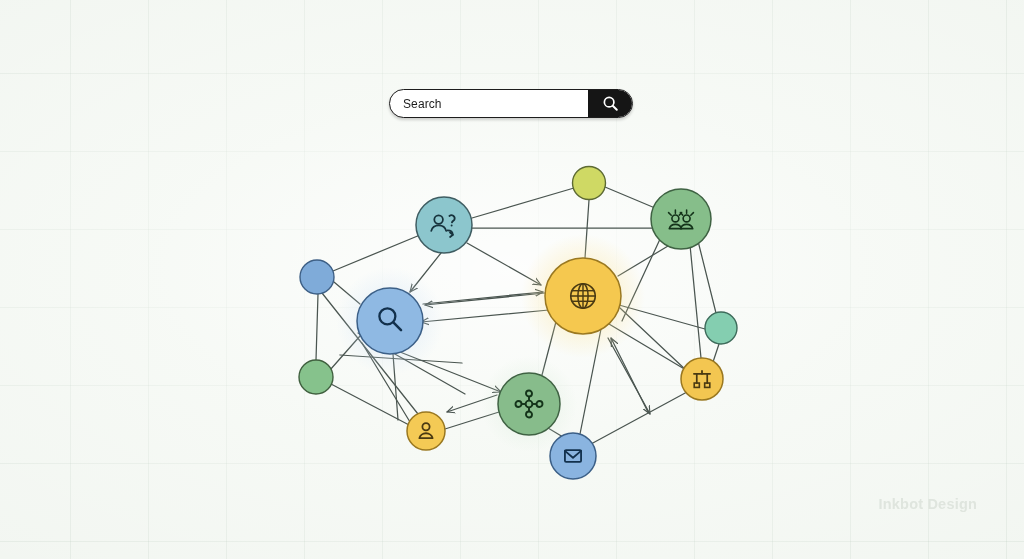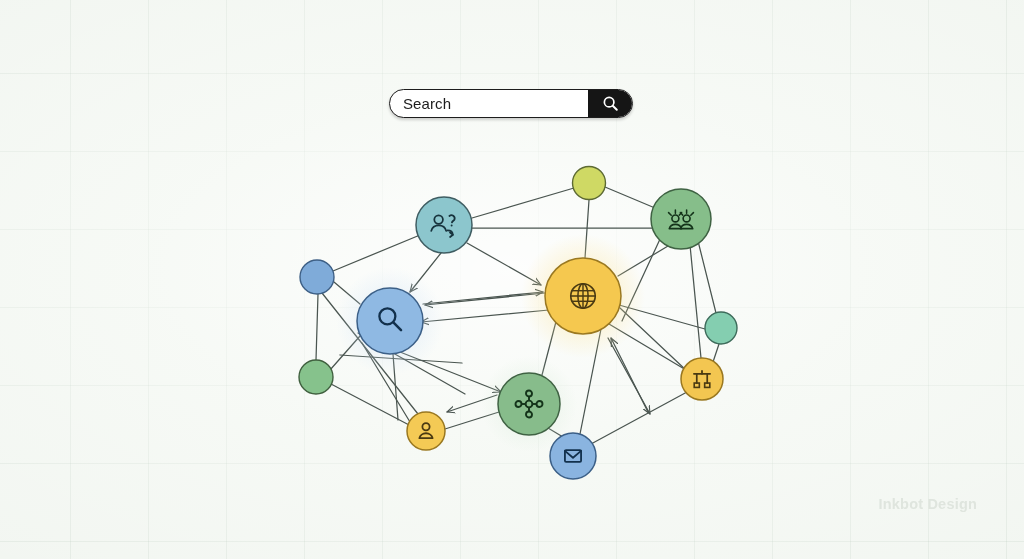--- a/index.html
+++ b/index.html
@@ -51,21 +51,21 @@
   }
   #search-input-zone {
     flex: 1;
     height: 100%;
     display: flex;
     align-items: center;
     padding-left: 13px;
     box-sizing: border-box;
   }
   #search-text {
-    font-size: 15px;
+    font-size: 12px;
     color: #1c1c1c;
     letter-spacing: 0.1px;
     white-space: nowrap;
   }
   #search-btn {
     width: 44px;
     height: 100%;
     background: #151515;
     border-top-right-radius: 15px;
     border-bottom-right-radius: 15px;

